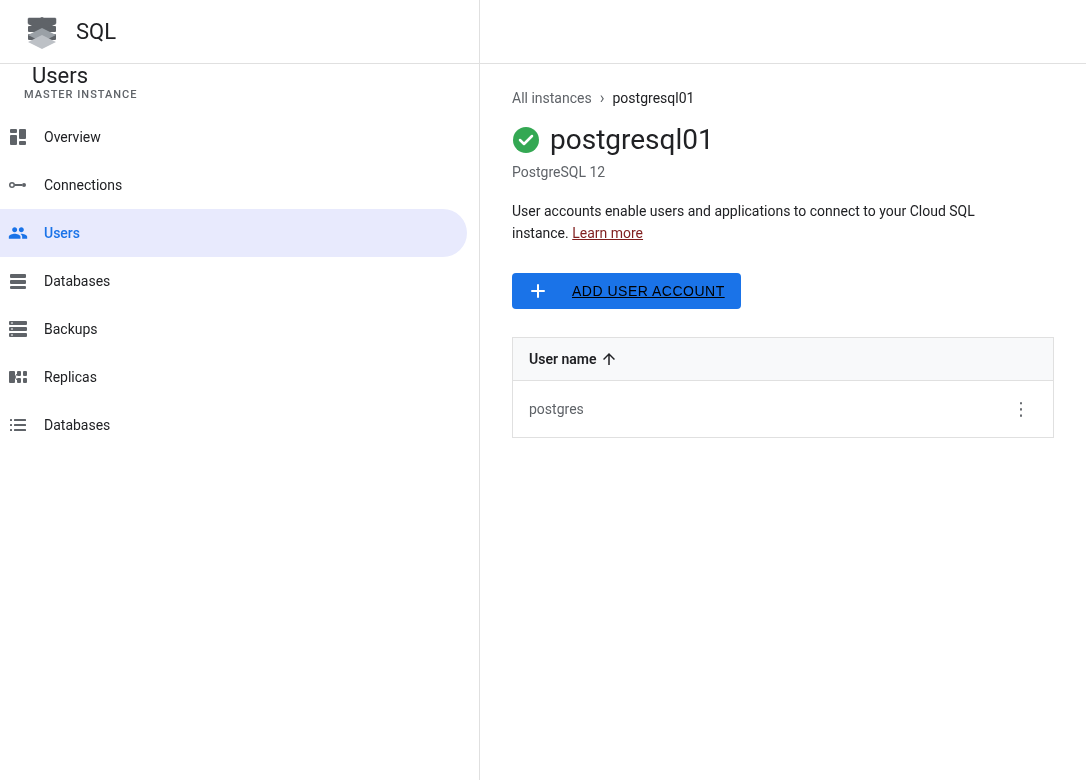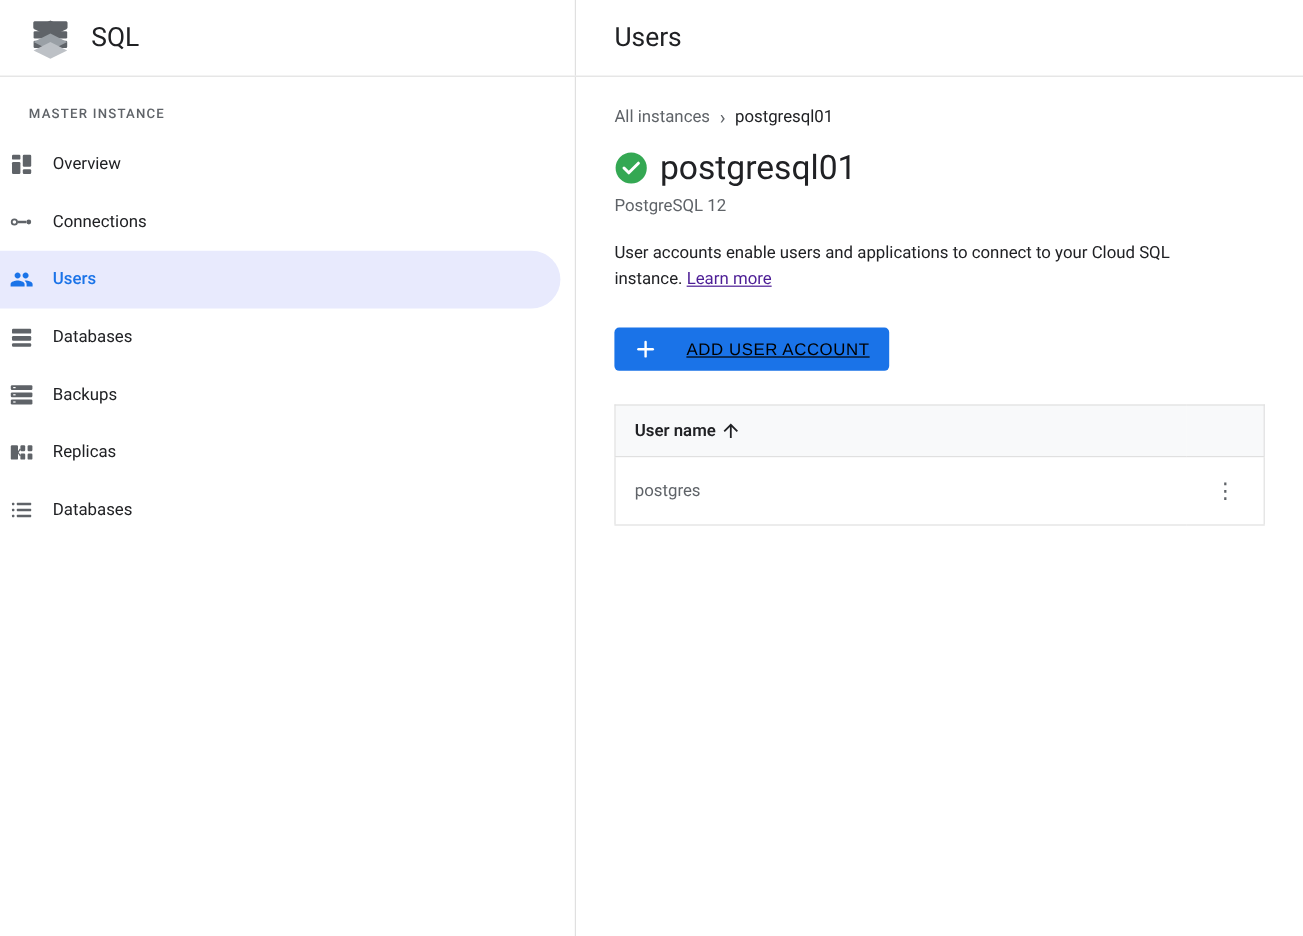--- a/index.html
+++ b/index.html
@@ -5,20 +5,21 @@
     * { margin: 0; padding: 0; box-sizing: border-box; }
     body { font-family: 'Google Sans', Roboto, Arial, sans-serif; background: #fff; display: flex; flex-direction: column; height: 780px; width: 1086px; overflow: hidden; }
 
     
     .top-header {
       display: flex;
       align-items: flex-start;
       border-bottom: 1px solid #e0e0e0;
       height: 64px;
       flex-shrink: 0;
+      flex-direction: column;
     }
     .sidebar-header {
       width: 480px;
       flex-shrink: 0;
       display: flex;
       align-items: center;
       padding: 0 24px;
       border-right: 1px solid #e0e0e0;
       height: 100%;
     }
@@ -152,21 +153,21 @@
       margin-bottom: 20px;
     }
     .description-text {
       font-size: 14px;
       color: #202124;
       line-height: 1.6;
       max-width: 520px;
       margin-bottom: 28px;
     }
     .learn-more {
-      color: #4c1d95;
+      color: #7f1d1d;
       text-decoration: underline;
       cursor: pointer;
     }
     .add-user-btn {
       display: inline-flex;
       align-items: center;
       background: #1a73e8;
       color: #000000;
       border: none;
       border-radius: 4px;

